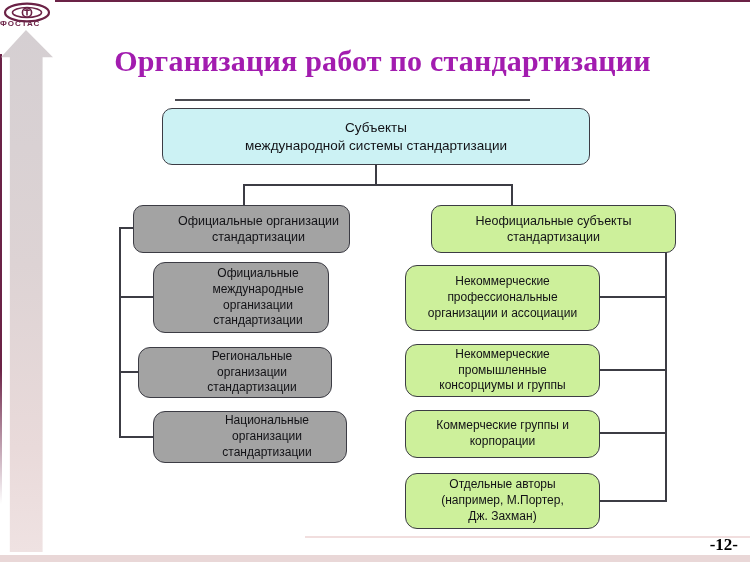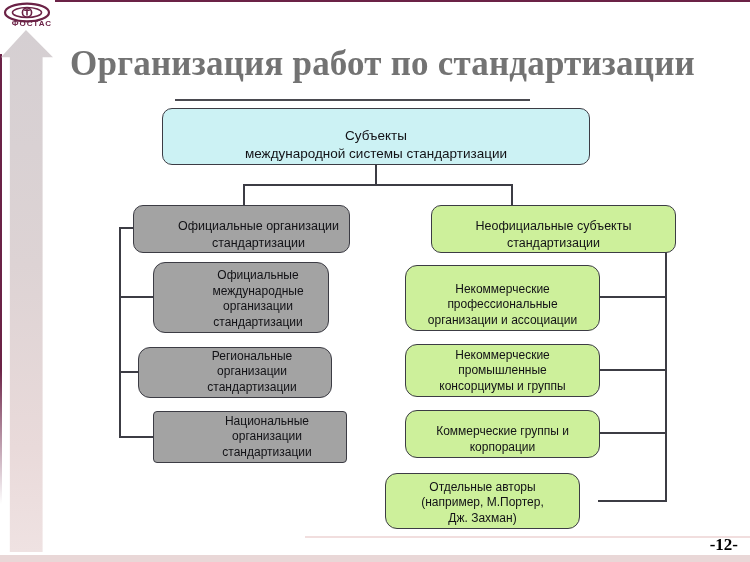--- a/index.html
+++ b/index.html
@@ -14,51 +14,51 @@
     background:linear-gradient(180deg,#6b2246 0%,#6b2246 70%,rgba(107,34,70,0) 100%);}
   .bottom-band{position:absolute; left:0; top:555px; width:750px; height:7px; background:#e9d7d7;}
   .footer-line{position:absolute; left:305px; top:536px; width:445px; height:2px; background:#f1dede;}
   .up-arrow{
     position:absolute; left:1px; top:30px; width:52px; height:522px;
     background:linear-gradient(180deg,#d5cfd2 0%,#ddd3d4 45%,#e9dada 80%,#efe2e2 100%);
     clip-path:polygon(48% 0, 100% 5.2%, 80% 5.2%, 80% 100%, 17% 100%, 17% 5.2%, 0 5.2%);
   }
   .logo{position:absolute; left:2px; top:2px; width:50px; height:28px;}
   .logo-text{
-    position:absolute; left:0px; top:19px; width:52px; text-align:right;
+    position:absolute; left:0px; top:19px; width:52px; text-align:left;
     font-size:8px; font-weight:bold; letter-spacing:1px; color:#6b2246;
     font-family:"Liberation Sans", sans-serif;
   }
   
   .title{
     position:absolute; left:30px; right:15px; top:44px; text-align:center;
     font-family:"Liberation Serif", serif; font-weight:bold;
-    font-size:35px; color:#737373; letter-spacing:0.2px;
+    font-size:30px; color:#a21caf; letter-spacing:0.2px;
   }
   
   .node{
     position:absolute; box-sizing:border-box;
     border:1.6px solid #3c3c44; border-radius:10px;
-    display:flex; align-items:flex-end; justify-content:center;
+    display:flex; align-items:center; justify-content:center;
     text-align:center; color:#121216; font-size:12.5px; line-height:1.32;
   }
   .node span{white-space:pre-line; display:block; padding:1px 4px;}
   .fill-cyan{background:#ccf2f4;}
   .fill-blue{background:#a3a3a3;padding-left:34px;}
   .fill-green{background:#cdf09b;}
   .n-root {left:162px; top:108px; width:428px; height:57px; font-size:13.5px;}
   .n-lhead{left:133px; top:205px; width:217px; height:48px;}
   .n-l1   {left:153px; top:262px; width:176px; height:71px; border-radius:12px; font-size:12px;}
   .n-l2   {left:138px; top:347px; width:194px; height:51px; border-radius:12px; font-size:12px;}
-  .n-l3   {left:153px; top:411px; width:194px; height:52px; border-radius:4px; font-size:12px;}
+  .n-l3   {left:153px; top:411px; width:194px; height:52px; border-radius:12px; font-size:12px;}
   .n-rhead{left:431px; top:205px; width:245px; height:48px;}
   .n-r1   {left:405px; top:265px; width:195px; height:66px; border-radius:12px; font-size:12px;}
   .n-r2   {left:405px; top:344px; width:195px; height:53px; border-radius:12px; font-size:12px;}
   .n-r3   {left:405px; top:410px; width:195px; height:48px; border-radius:12px; font-size:12px;}
-  .n-r4   {left:385px; top:473px; width:195px; height:56px; border-radius:12px; font-size:12px;}
+  .n-r4   {left:405px; top:473px; width:195px; height:56px; border-radius:12px; font-size:12px;}
   
   .ln{position:absolute; background:#3c3c44;}
   .deco-line{position:absolute; left:175px; top:99px; width:355px; height:1.5px; background:#4a4a50;}
   
   .page-num{
     position:absolute; right:12px; top:535px;
     font-family:"Liberation Serif", serif; font-weight:bold;
     font-size:17px; color:#000000;
   }
 </style>

